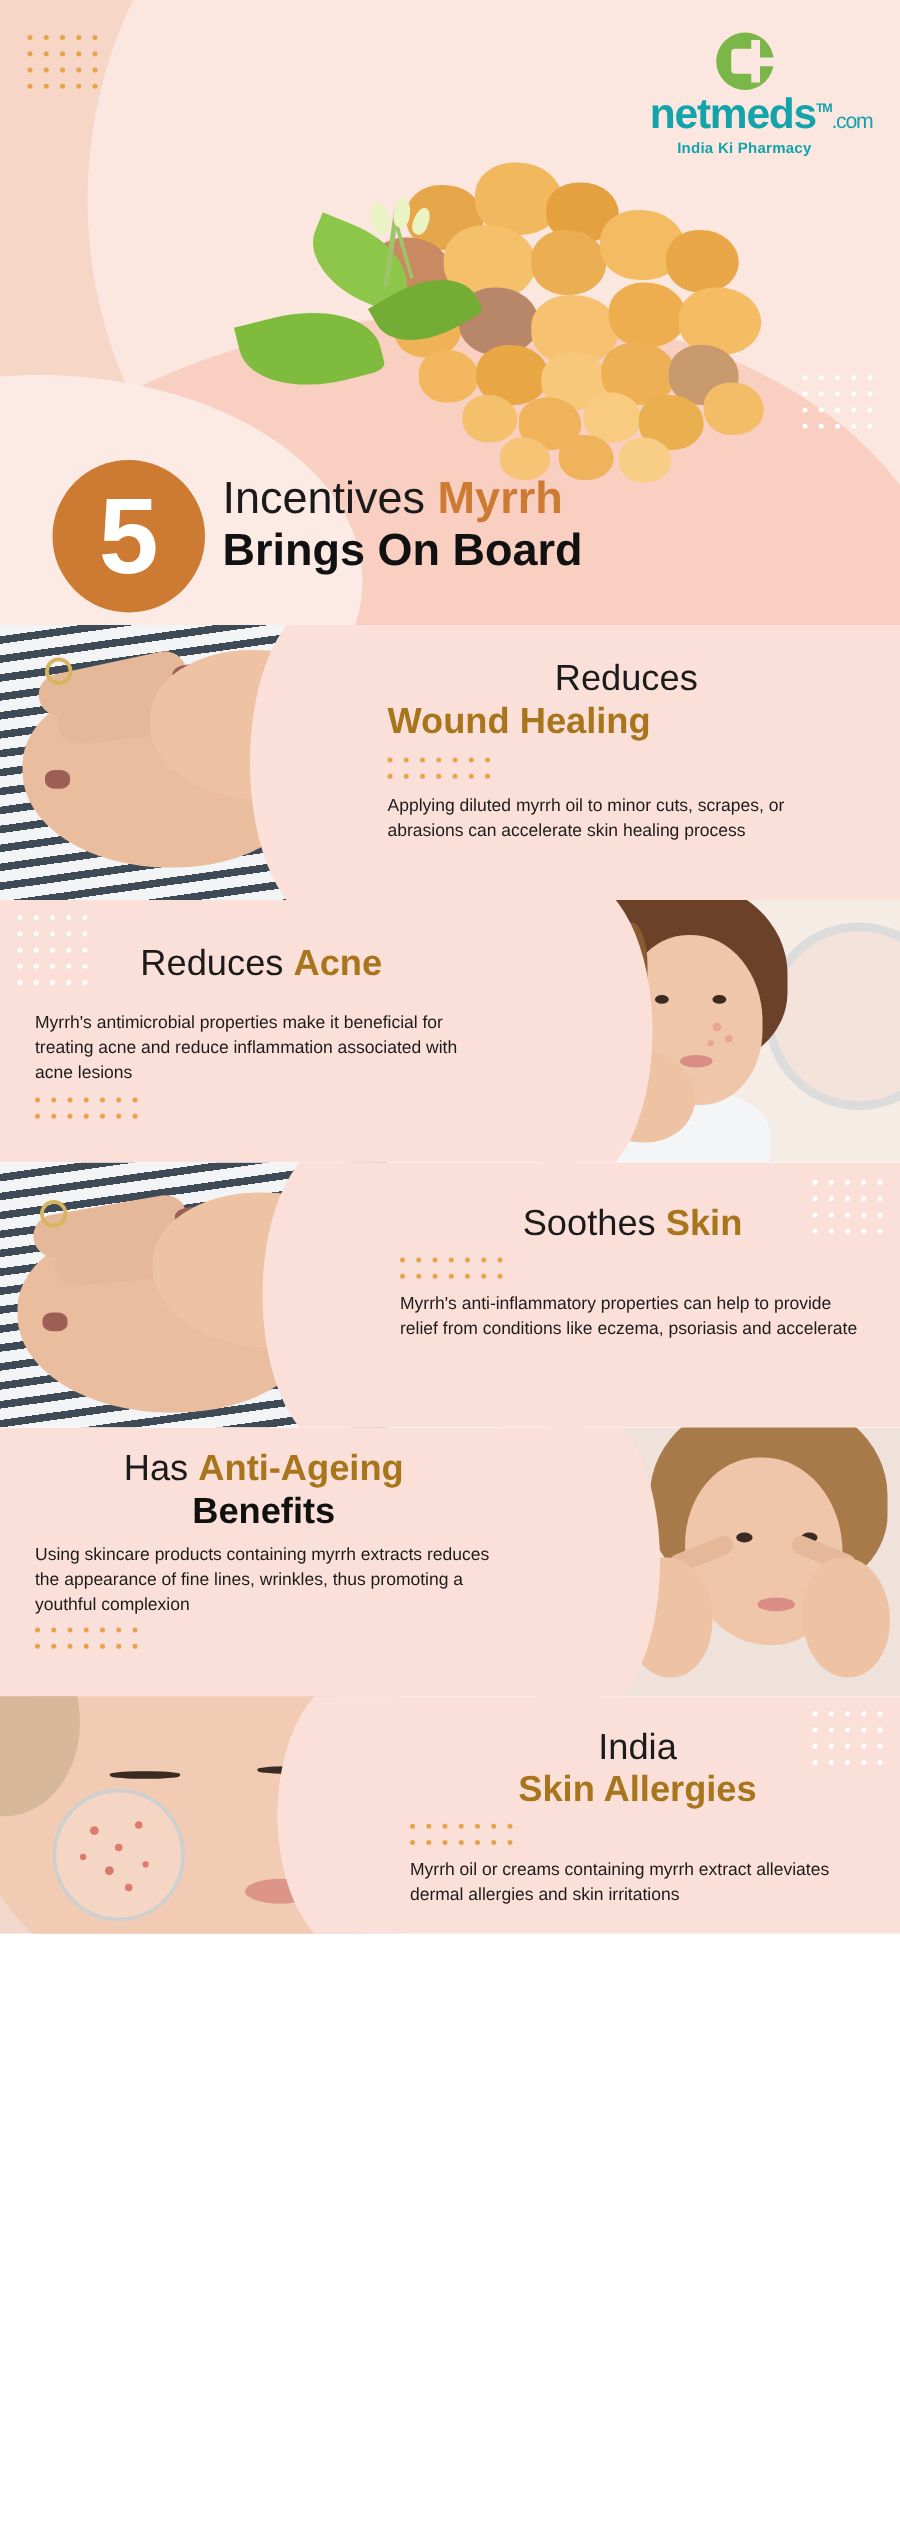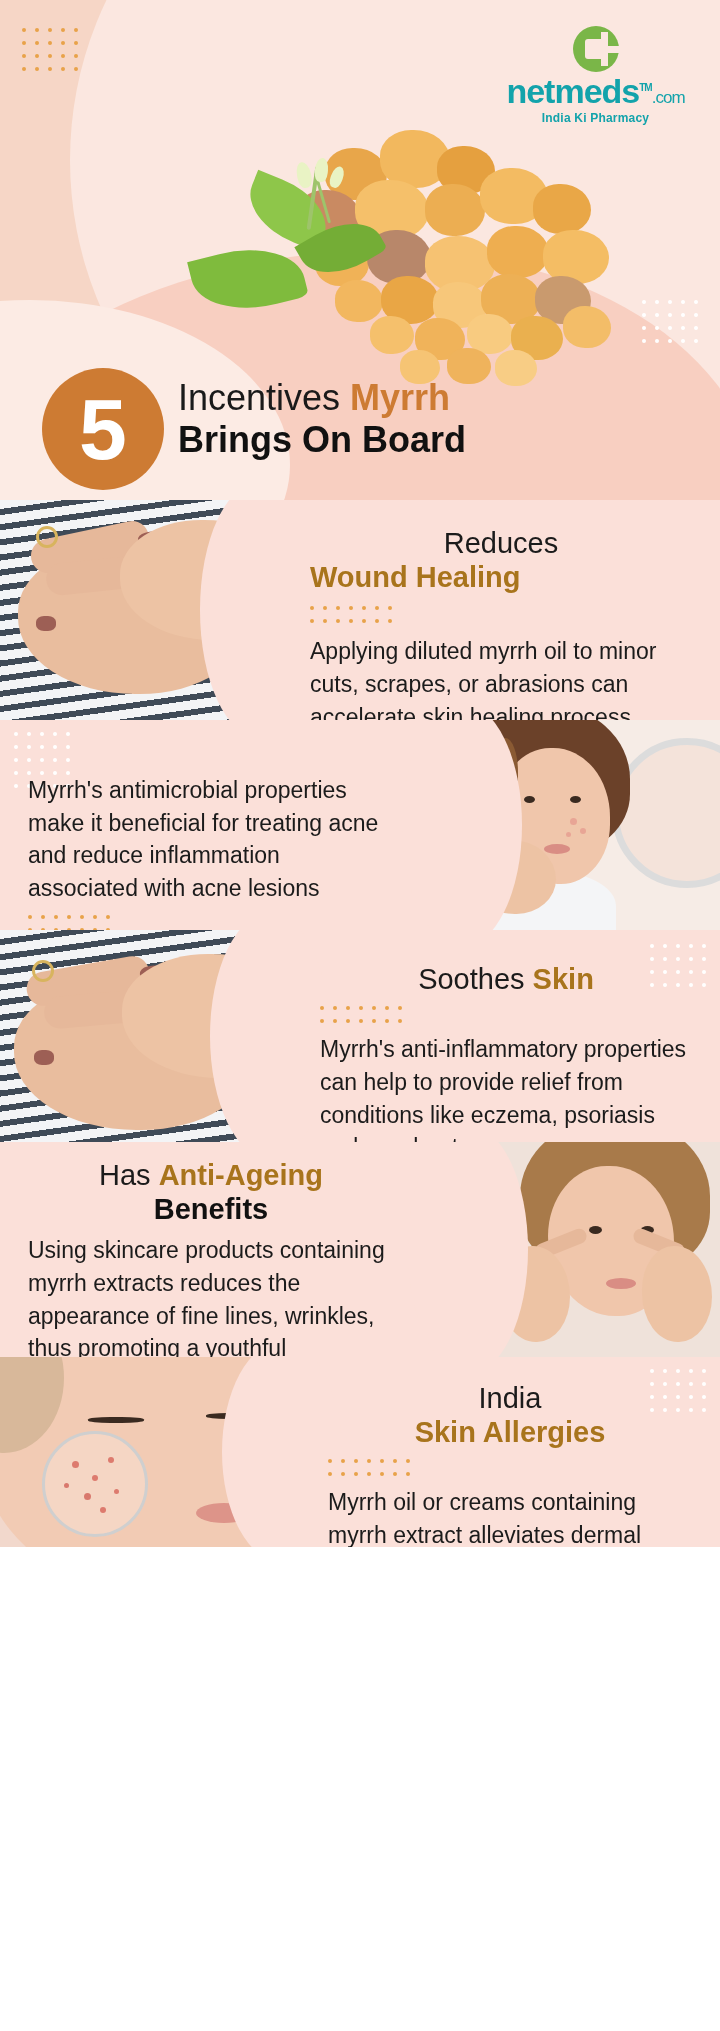--- a/index.html
+++ b/index.html
@@ -31,21 +31,21 @@
 
   
   .logo { position:absolute; right:22px; top:26px; width:205px; text-align:center; }
   .logo-mark { width:46px; height:46px; margin:0 auto 2px; position:relative; }
   .logo-c { position:absolute; inset:0; border-radius:50%; background:#7ab648; }
   .logo-notch { position:absolute; left:12px; top:13px; width:20px; height:20px;
                 background:#fbe7e0; border-radius:3px 0 0 3px; }
   .logo-plus-v { position:absolute; left:28px; top:6px; width:7px; height:34px; background:#fbe7e0; }
   .logo-plus-h { position:absolute; left:18px; top:20px; width:30px; height:7px; background:#fbe7e0; }
   .logo-word { font-size:34px; font-weight:700; color:#13a3ab; letter-spacing:-1px;
-               line-height:1; white-space:nowrap; }
+               line-height:1; white-space:nowrap;text-align:right; }
   .logo-word sup { font-size:10px; vertical-align:super; }
   .logo-dotcom { font-size:17px; font-weight:400; color:#13a3ab; }
   .logo-tag { font-size:12px; font-weight:700; color:#13a3ab; margin-top:3px; letter-spacing:.2px; }
 
   
   .resin { position:absolute; left:175px; top:118px; width:470px; height:265px; }
   .resin .pile { position:absolute; inset:0; }
   .nug { position:absolute; border-radius:46% 54% 50% 48%; }
   .leafwrap { position:absolute; left:18px; top:48px; width:205px; height:185px; }
   .leaf { position:absolute; background:#7fbb3d; border-radius:0 70% 10% 70%; }
@@ -65,21 +65,21 @@
   
   .sec { position:relative; width:720px; overflow:hidden; }
   .sec .photo { position:absolute; top:0; height:100%; overflow:hidden; }
   .sec .panel { position:absolute; top:0; height:100%; background:#fbe0d9; }
   .panel-inner { position:absolute; left:0; top:0; width:100%; height:100%; padding:26px 28px; }
 
   .h-line { font-size:29px; line-height:1.18; color:#1b1b1b; font-weight:400; }
   .h-line b { color:#a8741c; font-weight:700; }
   .h-strong { font-size:29px; line-height:1.18; font-weight:700; color:#a8741c; }
   .h-strong.black { color:#111; }
-  .body-t { font-size:23px; line-height:1.42; color:#1b1b1b; margin-top:4px; }
+  .body-t { font-size:14px; line-height:1.42; color:#1b1b1b; margin-top:4px; }
 
   .sec-dots { display:grid; gap:9px; grid-template-columns:repeat(7,4px); margin:12px 0; }
   .sec-dots i { width:4px; height:4px; border-radius:50%; background:#e8a24a; display:block; }
 
   .corner-dots { position:absolute; display:grid; gap:9px; grid-template-columns:repeat(5,4px); }
   .corner-dots i { width:4px; height:4px; border-radius:50%; background:#ffffff; display:block; }
 
   
   .curve-l { position:absolute; top:-8%; width:120px; height:116%; background:#fbe0d9;
              border-radius:50%/50%; }
@@ -299,20 +299,21 @@
         <i></i>
         <i></i>
         <i></i>
       <i></i>
         <i></i>
         <i></i>
         <i></i>
         <i></i>
     </div>
     <div class="panel-inner" style="padding-right:70px;padding-top:34px;">
+      <div class="h-line" style="text-align:center;"><span>Reduces </span><b>Acne</b></div>
       <div class="body-t" style="margin-top:20px;">Myrrh's antimicrobial properties make it beneficial for treating acne and reduce inflammation associated with acne lesions</div>
       <div class="sec-dots" style="margin-top:10px;">
         <i></i>
           <i></i>
           <i></i>
           <i></i>
           <i></i>
           <i></i>
           <i></i>
         <i></i>

